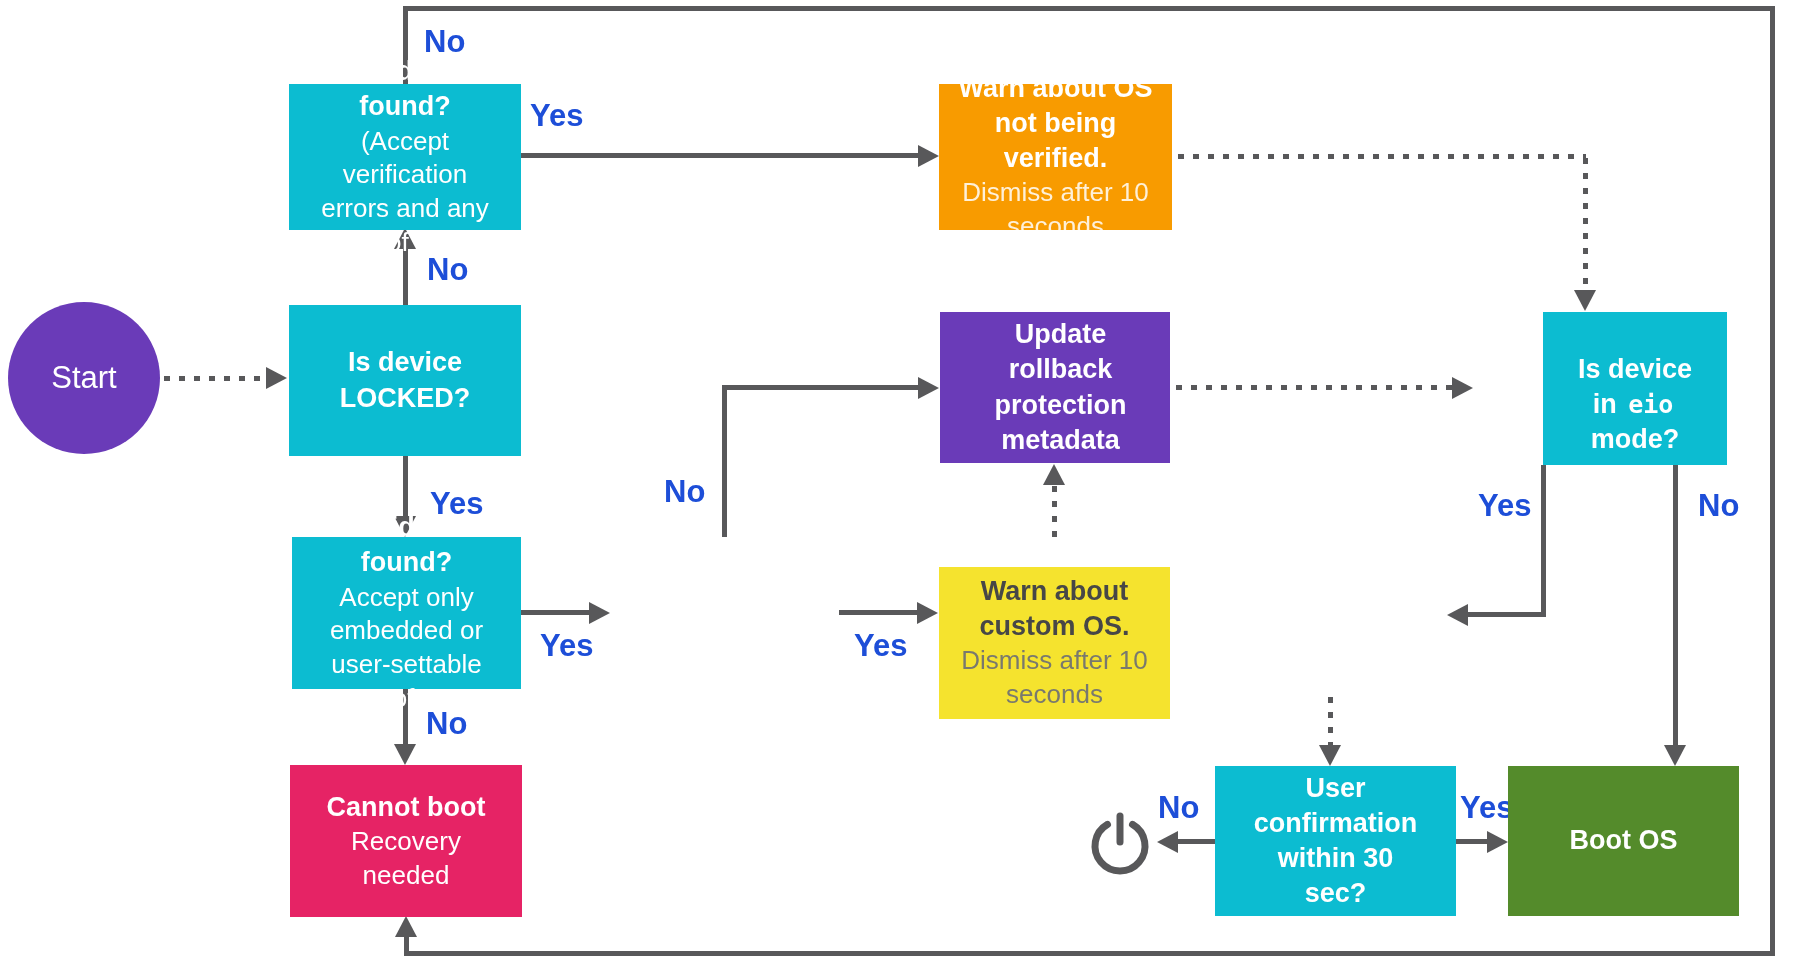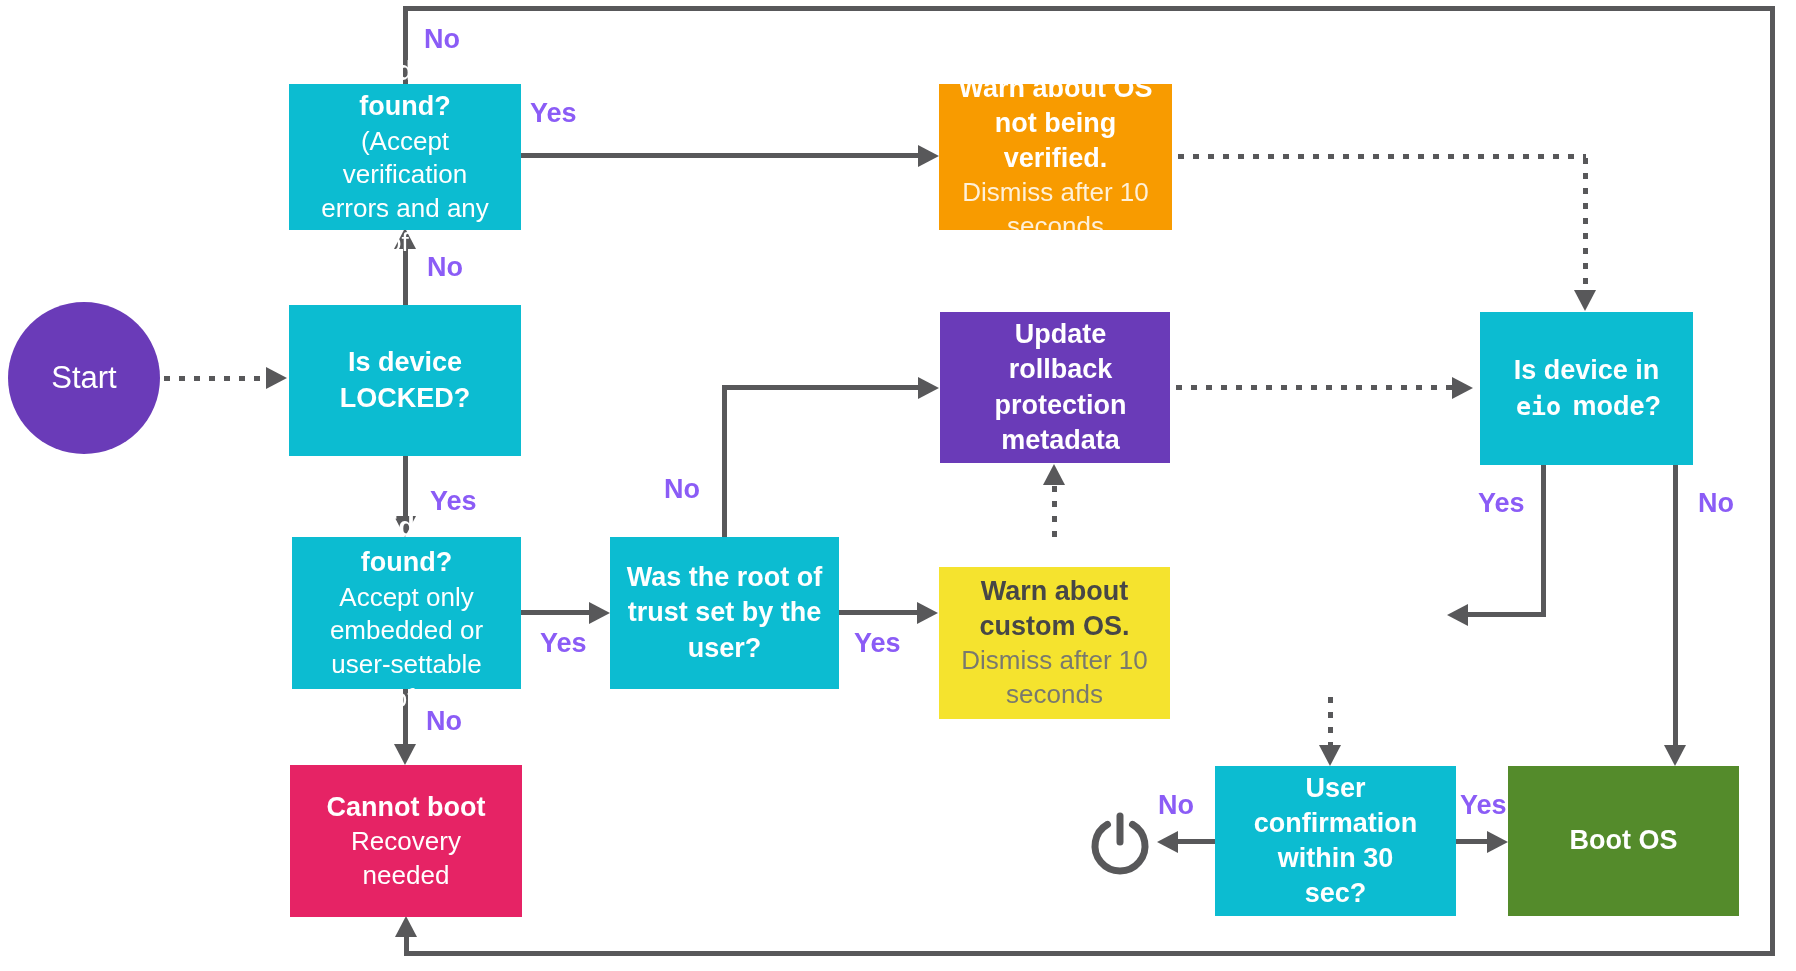--- a/index.html
+++ b/index.html
@@ -41,21 +41,21 @@
   .arrow{position:absolute; width:0; height:0;}
   .arrow.up{border-left:11px solid transparent; border-right:11px solid transparent;
         border-bottom:21px solid var(--line);}
   .arrow.down{border-left:11px solid transparent; border-right:11px solid transparent;
         border-top:21px solid var(--line);}
   .arrow.right{border-top:11px solid transparent; border-bottom:11px solid transparent;
         border-left:21px solid var(--line);}
   .arrow.left{border-top:11px solid transparent; border-bottom:11px solid transparent;
         border-right:21px solid var(--line);}
 
-  .edge-label{position:absolute; font-size:27px; font-weight:700; color:#8b5cf6;}
+  .edge-label{position:absolute; font-size:31px; font-weight:700; color:#1d4ed8;}
 
   .power{position:absolute;}
 </style>
 </head>
 <body>
 
 <div class="canvas">
 
   <div class="vline" style="left:403px; top:8px; height:76px;"></div>
   <div class="hline" style="left:403px; top:6px; width:1372px;"></div>
@@ -147,36 +147,33 @@
   </div>
 
   <div class="node bg-cyan" style="left:289px; top:305px; width:232px; height:151px;">
     <span class="title">Is device LOCKED?</span>
   </div>
 
   <div class="node bg-purple" style="left:940px; top:312px; width:230px; height:151px;">
     <span class="title">Update rollback protection metadata</span>
   </div>
 
-  <div class="node bg-cyan" style="left:1480px; top:312px; width:213px; height:153px;">
+  <div class="node bg-cyan" style="left:1543px; top:312px; width:184px; height:153px;justify-content:flex-end;">
     <span class="title">
       <span>Is device in</span>
       <span class="mono" style="margin: 0px 4px;">eio</span>
       <span>mode?</span>
     </span>
   </div>
 
   <div class="node bg-cyan" style="left:292px; top:537px; width:229px; height:152px; padding:8px 14px;">
     <span class="title">Valid OS found?</span>
     <span class="sub">Accept only embedded or user-settable root of trust</span>
   </div>
 
-  <div class="node bg-cyan" style="left:610px; top:537px; width:229px; height:152px; padding:8px 16px;">
-    <span class="title">Was the root of trust set by the user?</span>
-  </div>
 
   <div class="node bg-yellow" style="left:939px; top:537px; width:231px; height:152px; padding:8px 14px;">
     <span class="title">Warn about custom OS.</span>
     <span class="sub">Dismiss after 10 seconds</span>
   </div>
 
 
   <div class="node bg-pink" style="left:290px; top:765px; width:232px; height:152px;">
     <span class="title">Cannot boot</span>
     <span class="sub">Recovery needed</span>

